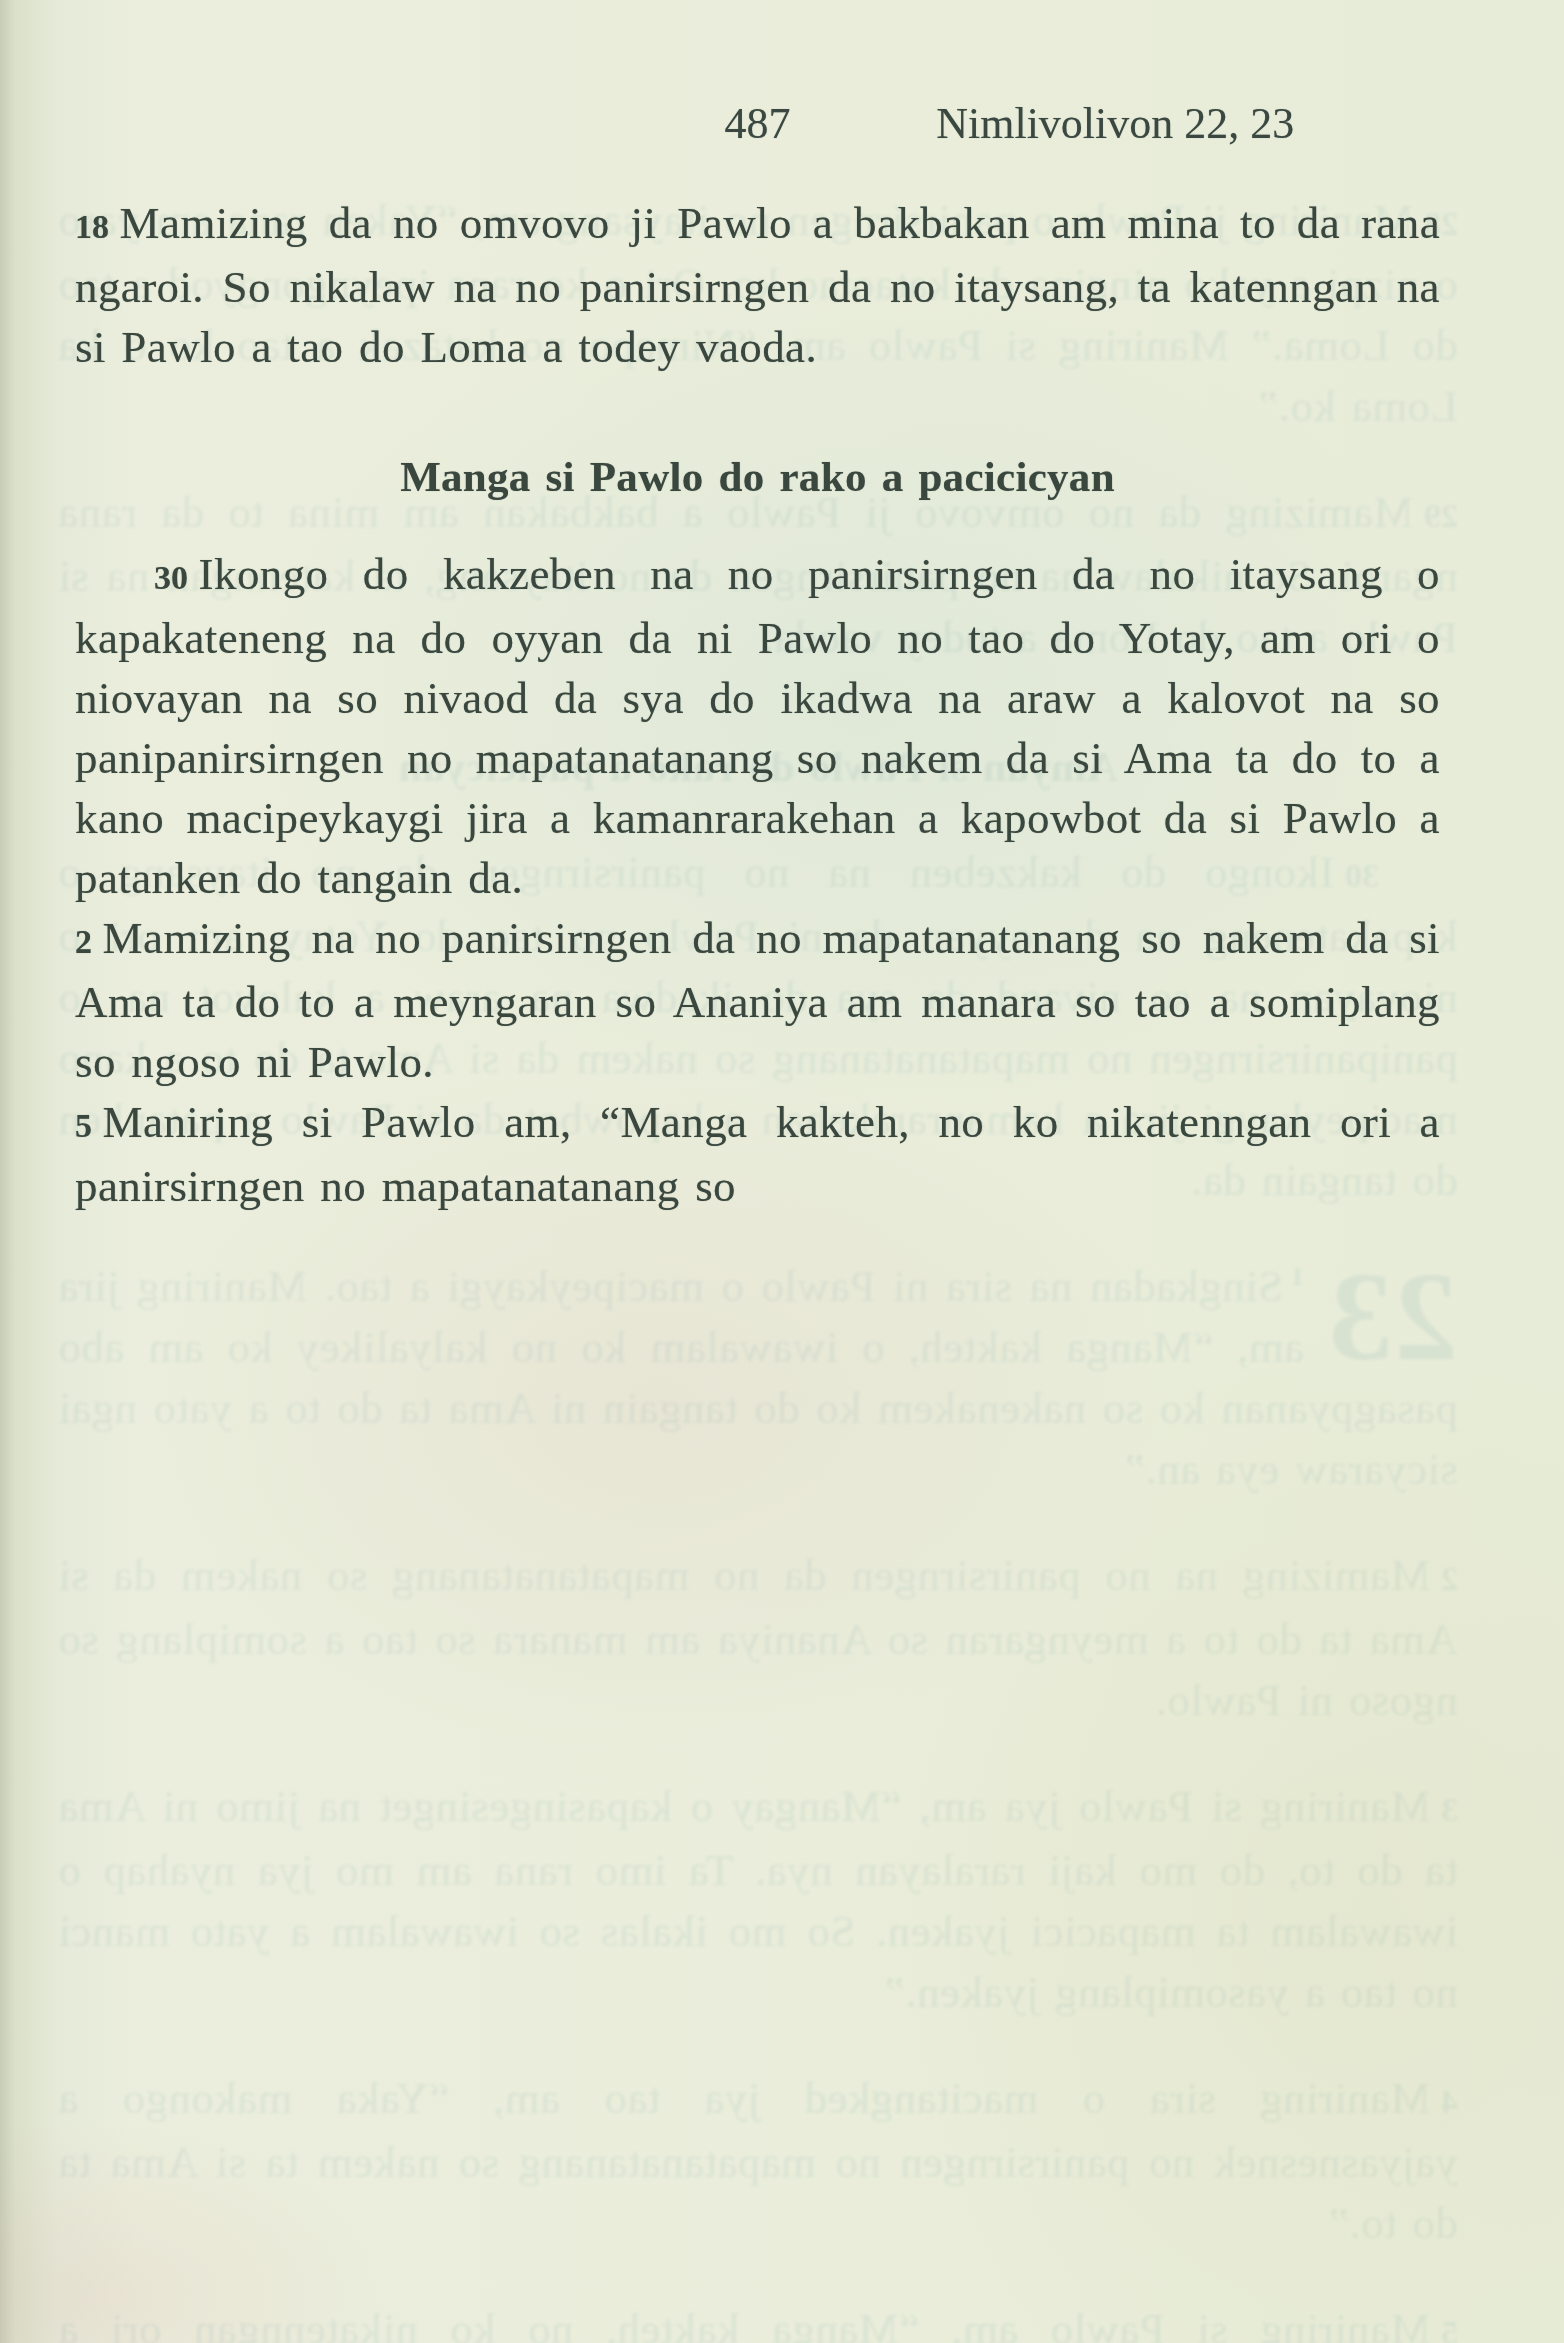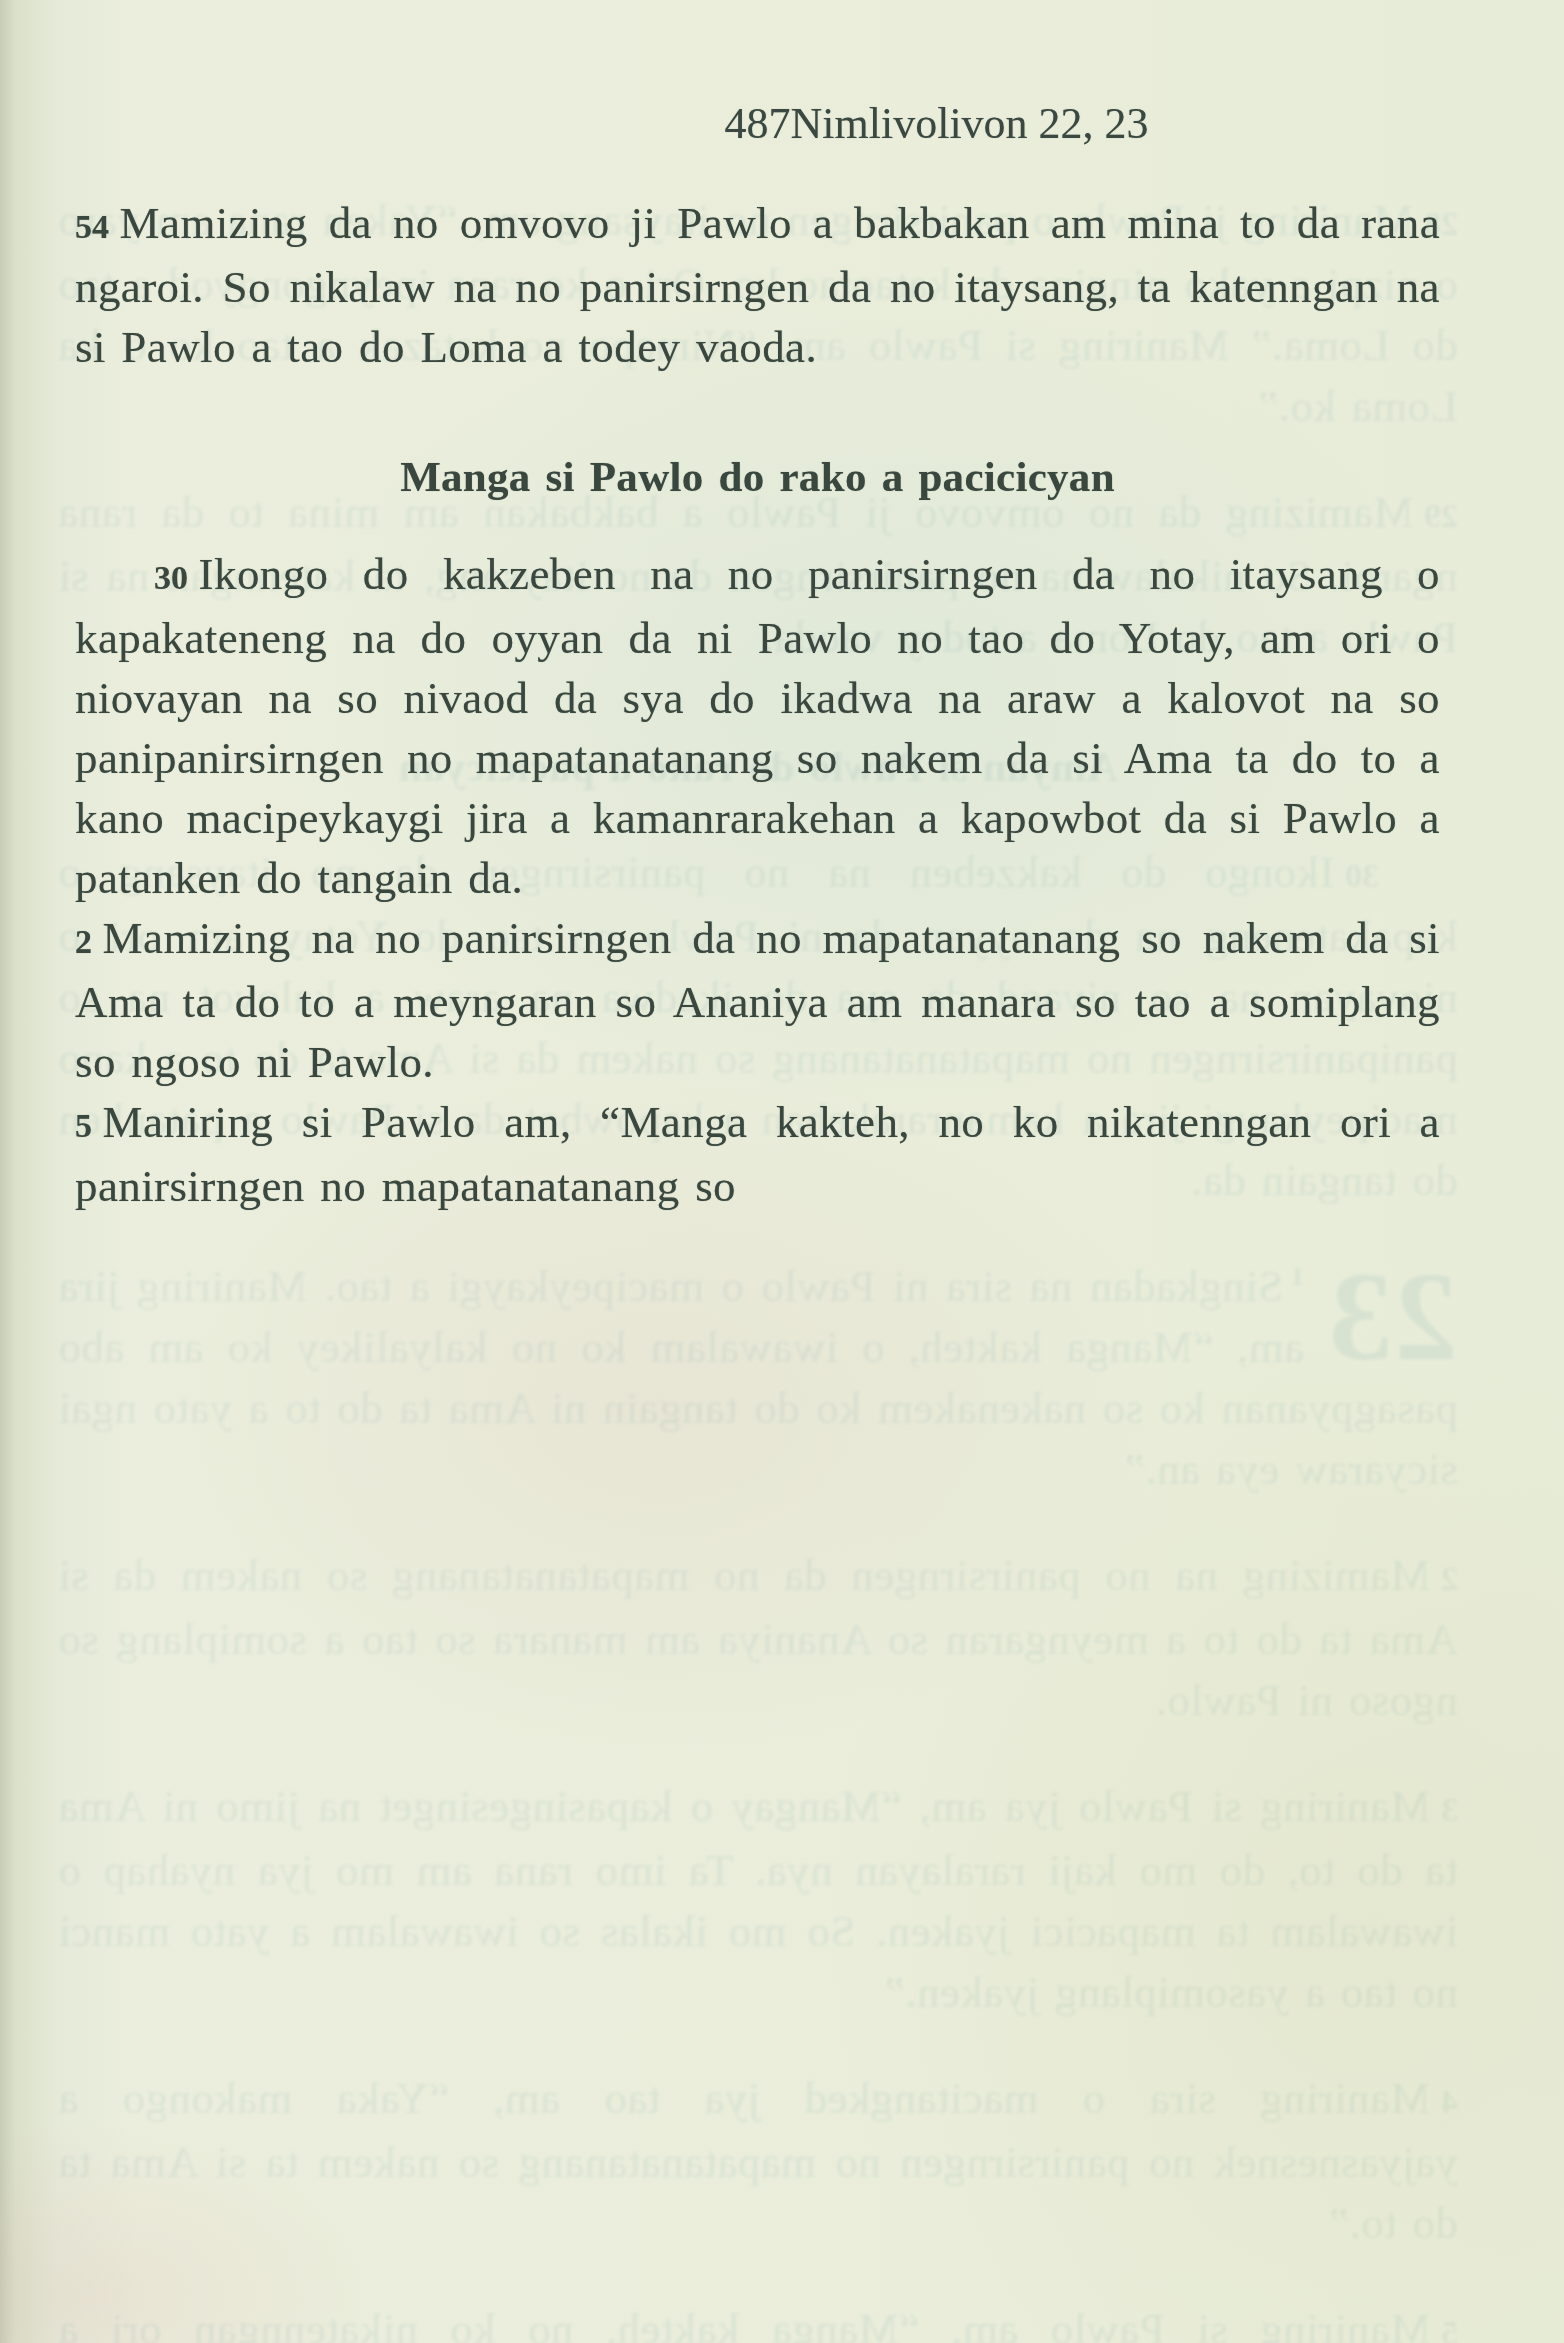--- a/index.html
+++ b/index.html
@@ -19,21 +19,21 @@
       linear-gradient(90deg, #c7cdb5 0px, #dbe0ca 15.4px, #e6ead8 58px, #ebeedc 135px, #e9edda 60%, #e7ecd8 100%);
     padding-left: 32px;
   }
   .running-head{
     position:absolute;left:75px;top:97px;width:1365px;
     display:grid;grid-template-columns:1fr auto 1fr;align-items:baseline;
     color:#3a4841;font-size:44px;line-height:54px;
     text-shadow:0 0 1px rgba(58,72,65,.4);
   }
   .running-head .page-num{grid-column:2;text-align:center;}
-  .running-head .book-ref{grid-column:3;text-align:left;}
+  .running-head .book-ref{grid-column:3;text-align:center;}
   .text-block{
     position:absolute;left:75px;top:193px;width:1365px;
     color:#39473f;font-size:45px;line-height:60px;
     text-align:justify;letter-spacing:0.4px;word-spacing:3.9px;
     text-shadow:0 0 1px rgba(58,72,65,.45);
   }
   .text-block p{margin:0;}
   .verse-num{
     font-weight:bold;font-size:34px;margin-right:10.6px;
     letter-spacing:0;
@@ -80,21 +80,21 @@
       <p class="verse"><span class="verse-num">5</span>Maniring si Pawlo am, “Manga kakteh, no ko nikatenngan ori a panirsirngen no mapatanatanang so</p>
     </div>
 
   <header class="running-head">
     <span></span>
     <span class="page-num">487</span>
     <span class="book-ref">Nimlivolivon 22, 23</span>
   </header>
 
   <main class="text-block" id="text-block">
-      <p class="verse"><span class="verse-num">54</span>Mamizing da no omvovo ji Pawlo a bakbakan am mina to da rana ngaroi. So nikalaw na no panirsirngen da no itaysang, ta katenngan na si Pawlo a tao do Loma a todey vaoda.</p>
+      <p class="verse"><span class="verse-num">18</span>Mamizing da no omvovo ji Pawlo a bakbakan am mina to da rana ngaroi. So nikalaw na no panirsirngen da no itaysang, ta katenngan na si Pawlo a tao do Loma a todey vaoda.</p>
       <h2 class="section-heading">Manga si Pawlo do rako a pacicicyan</h2>
       <p class="verse indent"><span class="verse-num">30</span>Ikongo do kakzeben na no panirsirngen da no itaysang o kapakateneng na do oyyan da ni Pawlo no tao do Yotay, am ori o niovayan na so nivaod da sya do ikadwa na araw a kalovot na so panipanirsirngen no mapatanatanang so nakem da si Ama ta do to a kano macipeykaygi jira a kamanrarakehan a kapowbot da si Pawlo a patanken do tangain da.</p>
       <p class="verse"><span class="verse-num">2</span>Mamizing na no panirsirngen da no mapatanatanang so nakem da si Ama ta do to a meyngaran so Ananiya am manara so tao a somiplang so ngoso ni Pawlo.</p>
       <p class="verse"><span class="verse-num">5</span>Maniring si Pawlo am, “Manga kakteh, no ko nikatenngan ori a panirsirngen no mapatanatanang so</p>
     </main>
 
 </div>
 
 
 </body></html>

